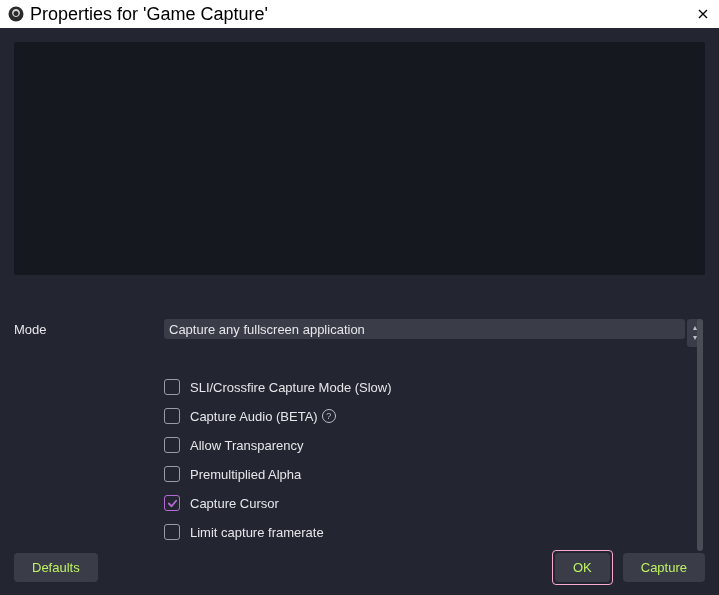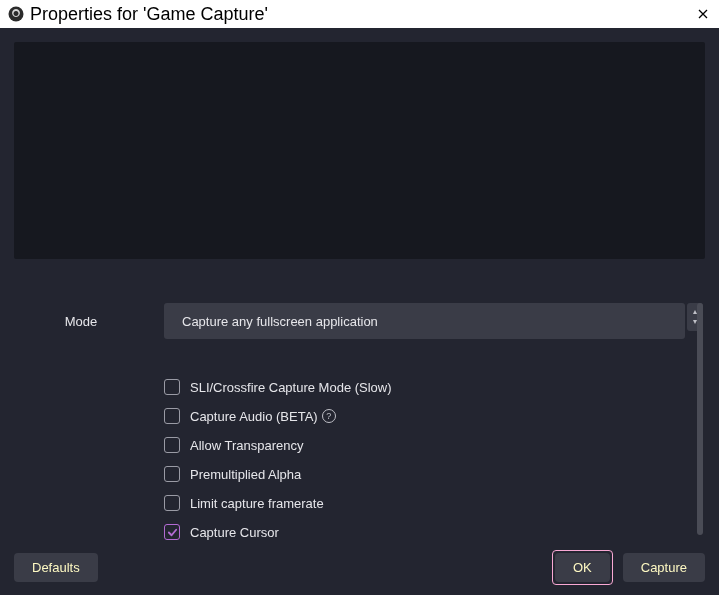--- a/index.html
+++ b/index.html
@@ -45,32 +45,32 @@
     flex: 1;
     position: relative;
   }
   .mode-row {
     display: flex;
     align-items: center;
     gap: 10px;
   }
   .mode-label {
     width: 140px;
-    text-align: center;
+    text-align: left;
     padding-right: 6px;
     color: #e6e6ea;
   }
   .dropdown {
     flex: 1;
-    height: 36px;
+    height: 20px;
     background: #3a3c47;
     border-radius: 3px;
     display: flex;
     align-items: center;
-    padding: 0 18px;
+    padding: 0 5px;
     color: #e6e6ea;
     position: relative;
     cursor: pointer;
     margin-right: 20px;
   }
   .spinner-btns {
     position: absolute;
     right: -18px;
     top: 0;
     width: 16px;
@@ -135,21 +135,21 @@
   }
   .button-row {
     display: flex;
     align-items: center;
     justify-content: space-between;
     margin-top: auto;
     padding-top: 10px;
   }
   .btn {
     background: #3a3c47;
-    color: #fef9c3;
+    color: #bef264;
     border: none;
     border-radius: 4px;
     padding: 7px 18px;
     font-size: 13px;
     cursor: pointer;
   }
   .btn-group-right { display: flex; gap: 10px; align-items: center; }
   .ok-wrap {
     border: 1px solid #f9a8d4;
     border-radius: 4px;
@@ -202,30 +202,30 @@
         </div>
         <div class="check-row">
           <span class="checkbox"></span>
           <span class="check-label">Allow Transparency</span>
         </div>
         <div class="check-row">
           <span class="checkbox"></span>
           <span class="check-label">Premultiplied Alpha</span>
         </div>
         <div class="check-row">
-          <span class="checkbox"></span>
-          <span class="check-label">Limit capture framerate</span>
-        </div>
-        <div class="check-row">
           <span class="checkbox checked">
             <svg viewBox="0 0 12 12" width="11" height="11">
               <path d="M2 6 L5 9 L10 3" stroke="#b36bd3" stroke-width="2" fill="none" stroke-linecap="round" stroke-linejoin="round"></path>
             </svg>
           </span>
           <span class="check-label">Capture Cursor</span>
+        </div>
+        <div class="check-row">
+          <span class="checkbox"></span>
+          <span class="check-label">Limit capture framerate</span>
         </div>
       </div>
 
     <div class="scrollbar"></div>
   </div>
 
   <div class="button-row">
     <button class="btn">Defaults</button>
     <div class="btn-group-right">
       <span class="ok-wrap">

